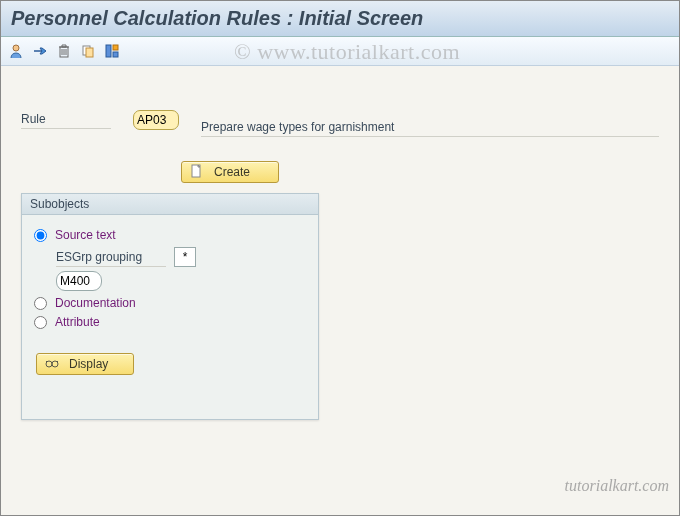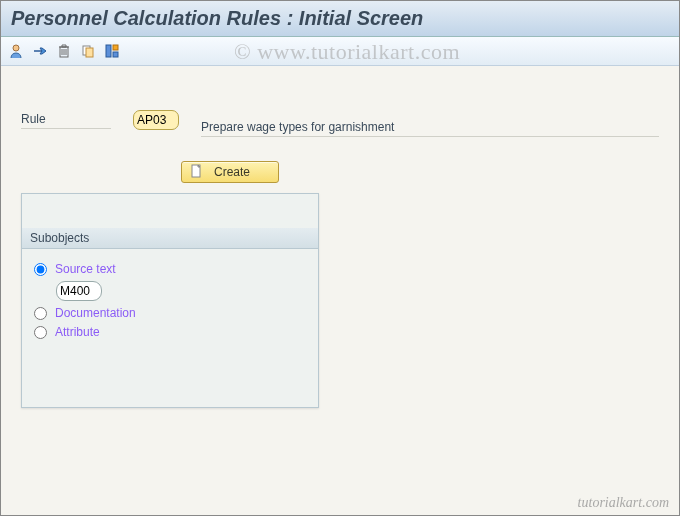--- a/index.html
+++ b/index.html
@@ -110,37 +110,36 @@
     width: 296px;
     border: 1px solid #b8c8d0;
     background: #eef2f0;
     box-shadow: 0 1px 2px rgba(0,0,0,0.1);
   }
   .groupbox-title {
     background: linear-gradient(#e4ecf0, #d3dfe5);
     border-bottom: 1px solid #b8c8d0;
     padding: 3px 8px;
     color: #3a4a5a;
-    margin-top: 34px;
   }
   .groupbox-body {
     padding: 8px 12px 44px 12px;
     position: relative;
   }
   .radio-row {
     display: flex;
     align-items: center;
     gap: 4px;
     margin: 5px 0;
   }
   .radio-row input[type=radio] {
     margin: 0 4px 0 0;
   }
   .radio-label {
-    color: #8b5cf6;
+    color: #701a75;
   }
   .sub-row {
     display: flex;
     align-items: center;
     gap: 8px;
     margin: 4px 0 4px 22px;
   }
   .btn-row {
     display: flex;
     gap: 20px;
@@ -154,23 +153,23 @@
     right: 0;
     text-align: center;
     font-size: 22px;
     color: rgba(160,160,160,0.55);
     font-family: Georgia, serif;
     pointer-events: none;
     letter-spacing: 0.5px;
   }
   .footer-mark {
     position: absolute;
-    bottom: 4px;
+    bottom: 20px;
     right: 10px;
-    font-size: 14px;
+    font-size: 16px;
     color: rgba(150,150,150,0.8);
     font-family: Georgia, serif;
     font-style: italic;
   }
 </style>
 </head>
 <body>
 
 <div class="titlebar">Personnel Calculation Rules : Initial Screen</div>
 
@@ -231,31 +230,45 @@
   </div>
 
   <div class="groupbox">
     <div class="groupbox-title">Subobjects</div>
     <div class="groupbox-body">
       <label class="radio-row">
         <input type="radio" name="subobj" checked="" style="">
         <span class="radio-label">Source text</span>
       </label>
       <div class="sub-row">
+        <div class="field-label inner">ESGrp grouping</div>
+        <input class="sap-input" style="width: 14px; text-align: center;" value="*">
+      </div>
+      <div class="sub-row">
         <input class="sap-input" style="width: 38px; border-radius: 9px;" value="M400">
       </div>
       <label class="radio-row">
         <input type="radio" name="subobj" style="">
         <span class="radio-label">Documentation</span>
       </label>
       <label class="radio-row">
         <input type="radio" name="subobj" style="">
         <span class="radio-label">Attribute</span>
       </label>
 
       <div class="btn-row">
+        <button class="sap-button">
+          <span>
+            <svg viewBox="0 0 14 14">
+                <circle cx="4" cy="8" r="3" fill="none" stroke="#5a5a4a"></circle>
+                <circle cx="10" cy="8" r="3" fill="none" stroke="#5a5a4a"></circle>
+                <path d="M7 8h0M1 6l1-1M13 6l-1-1" stroke="#5a5a4a"></path>
+              </svg>
+          </span>
+          <span>Display</span>
+        </button>
       </div>
     </div>
   </div>
 
 </div>
 
 <div class="footer-mark">tutorialkart.com</div>
 
 </body></html>

